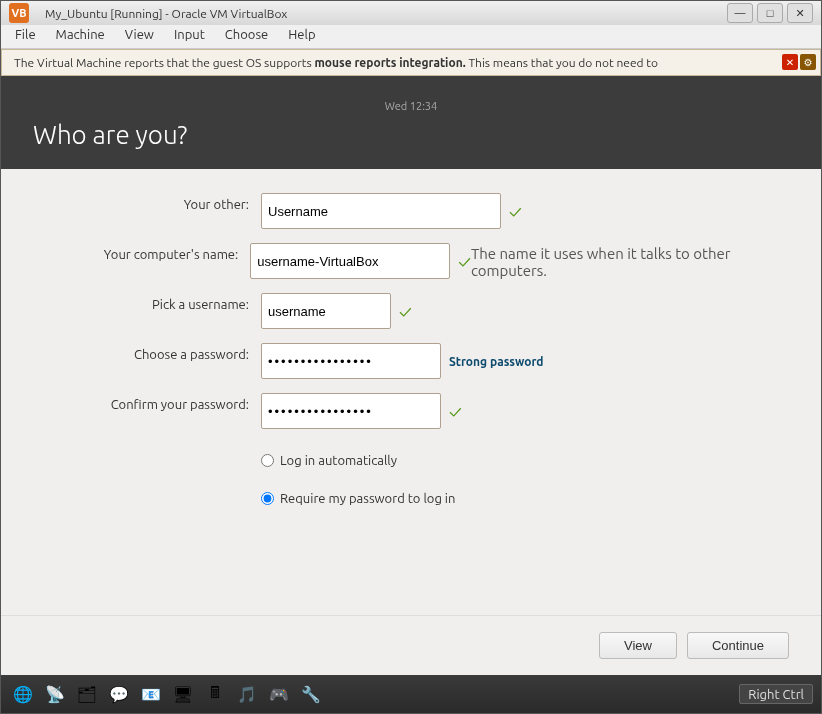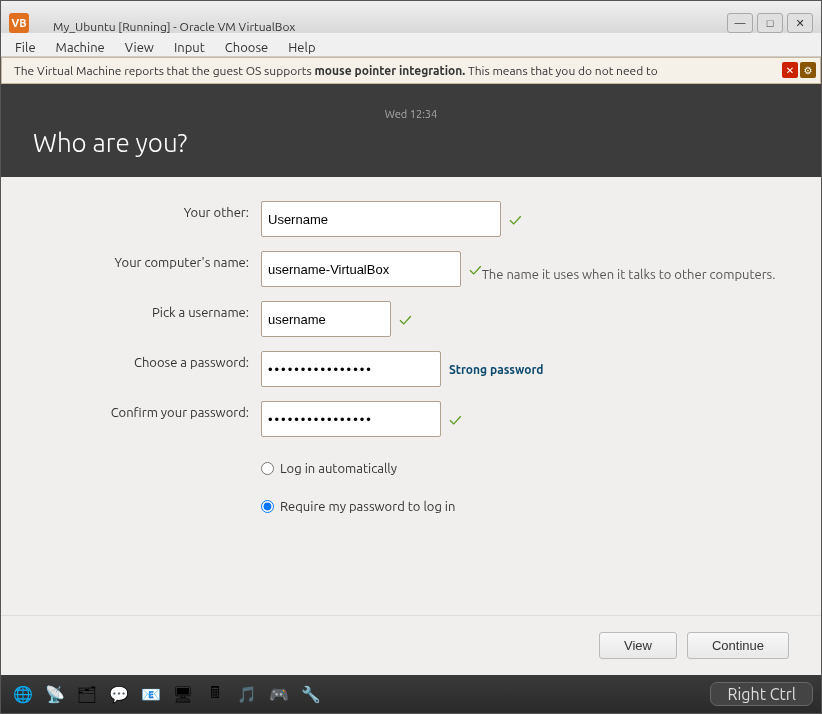--- a/index.html
+++ b/index.html
@@ -16,25 +16,25 @@
     .window {
       width: 822px;
       height: 714px;
       display: flex;
       flex-direction: column;
       border: 1px solid #555;
     }
 
     .title-bar {
       background: linear-gradient(to bottom, #f0f0f0, #d8d8d8);
-      height: 32px;
-      display: flex;
-      align-items: flex-end;
+      height: 24px;
+      display: flex;
+      align-items: center;
       padding: 0 8px;
-      gap: 24px;
+      gap: 16px;
       flex-shrink: 0;
     }
 
     .title-bar-icon {
       width: 20px;
       height: 20px;
       background: #e07020;
       border-radius: 3px;
       display: flex;
       align-items: center;
@@ -67,21 +67,21 @@
       justify-content: center;
       font-size: 11px;
       color: #333;
     }
 
     
     .menu-bar {
       background: #f0f0f0;
       height: 24px;
       display: flex;
-      align-items: flex-end;
+      align-items: flex-start;
       padding: 0 4px;
       border-bottom: 1px solid #ccc;
       flex-shrink: 0;
     }
 
     .menu-item {
       padding: 2px 10px;
       font-size: 13px;
       color: #333;
       cursor: pointer;
@@ -171,23 +171,23 @@
     .form-input.computer-input { width: 200px; }
     .form-input.username-input { width: 130px; }
     .form-input.password-input { width: 180px; letter-spacing: 2px; }
 
     .check-green {
       color: #5a9a1a;
       font-size: 18px;
     }
 
     .hint-text {
-      font-size: 13px;
+      font-size: 15px;
       color: #555;
-      margin-top: 16px;
+      margin-top: 2px;
     }
 
     .field-group {
       display: flex;
     }
 
     .strong-password {
       color: #0c4a6e;
       font-weight: bold;
       font-size: 12px;
@@ -250,23 +250,23 @@
       font-size: 16px;
       border-radius: 3px;
       cursor: pointer;
     }
 
     .right-ctrl-badge {
       margin-left: auto;
       background: #444;
       border: 1px solid #666;
       color: #ddd;
-      padding: 2px 16px;
-      font-size: 16px;
-      border-radius: 7px;
+      padding: 2px 8px;
+      font-size: 13px;
+      border-radius: 2px;
     }
 
     
     .notif-close-group {
       position: absolute;
       right: 4px;
       top: 4px;
       display: flex;
       gap: 2px;
     }
@@ -305,21 +305,21 @@
     <div class="menu-item">View</div>
     <div class="menu-item">Input</div>
     <div class="menu-item">Choose</div>
     <div class="menu-item">Help</div>
   </div>
 
   <div class="vm-area">
 
     <div class="notification-bar">
       <span>
-        <span>The Virtual Machine reports that the guest OS supports </span><strong>mouse pointer integration.</strong><span> This means that you do not need to</span>
+        <span>The Virtual Machine reports that the guest OS supports </span><strong>mouse reports integration.</strong><span> This means that you do not need to</span>
       </span>
       <div class="notif-close-group">
         <div class="notif-x-btn">✕</div>
         <div class="notif-x-btn" style="background:#885500;">⚙</div>
       </div>
     </div>
 
     <div class="installer">
 
       <div class="installer-header">

